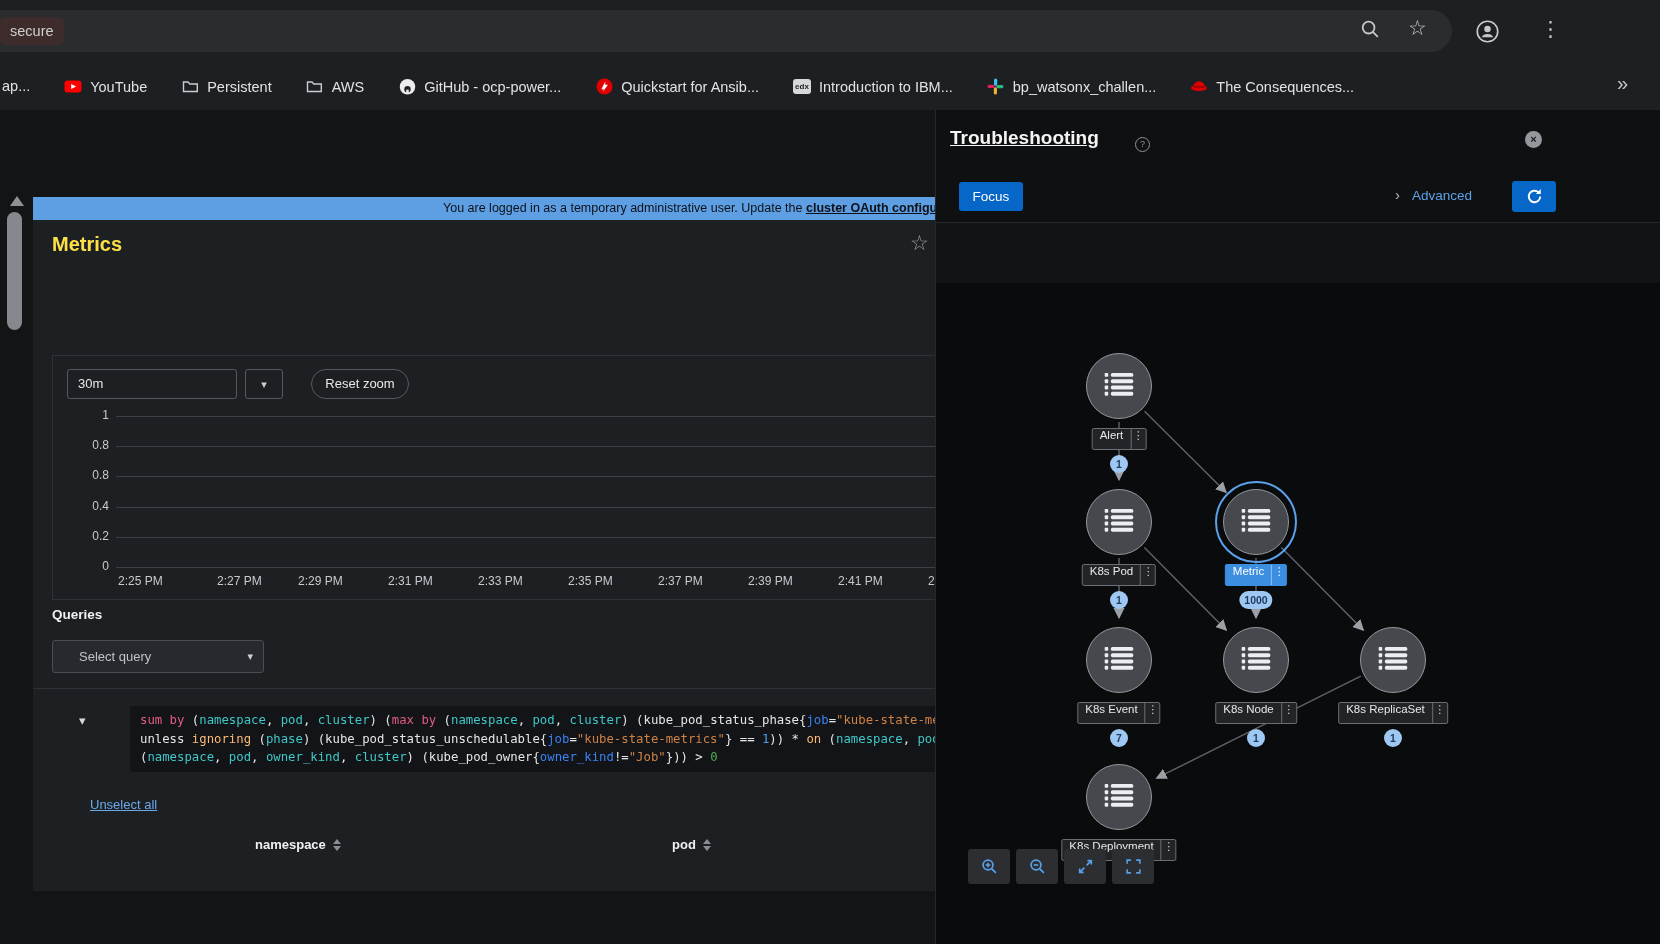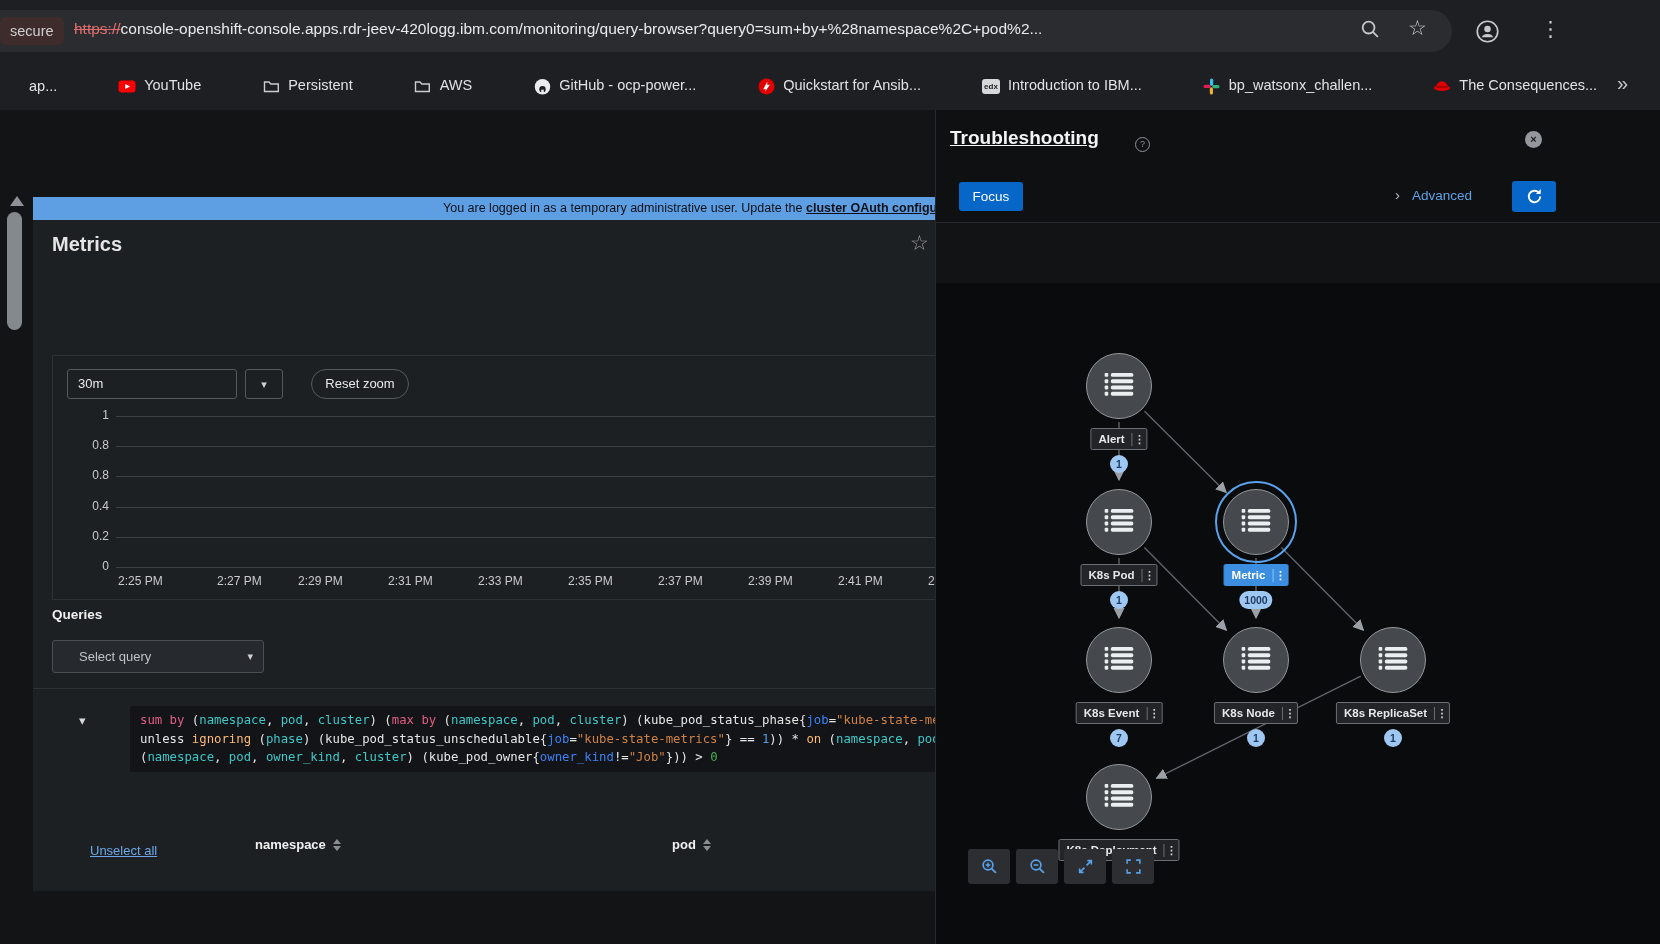--- a/index.html
+++ b/index.html
@@ -13,55 +13,55 @@
   #url-text { position:absolute; left:74px; top:20px; font-size:15.5px; white-space:nowrap; max-width:1270px; overflow:hidden; }
   .url-strike { color:#e06e6e; text-decoration:line-through; }
   .url-rest { color:#e8eaed; }
   .chrome-icon { position:absolute; top:19px; }
   #star-icon { color:#c6c9cc; font-size:21px; top:16px; }
   #kebab-icon { color:#c6c9cc; font-size:21px; top:17px; }
 
   
   #bookmarks-bar { position:absolute; left:0; top:62px; width:1660px; height:48px; background:#1e1f22; z-index:40; }
   #bookmarks-list { position:absolute; left:0; top:0; height:48px; display:flex; align-items:center; gap:34px; padding-left:2px; }
-  .bm-item { display:flex; align-items:flex-start; gap:8px; color:#e2e2e4; font-size:14.5px; white-space:nowrap; cursor:pointer;margin-left:27px; }
+  .bm-item { display:flex; align-items:flex-end; gap:8px; color:#e2e2e4; font-size:14.5px; white-space:nowrap; cursor:pointer; }
   .bm-icon { display:flex; width:18px; height:18px; align-items:center; justify-content:center; }
   #bm-overflow { position:absolute; right:32px; top:10px; color:#c6c9cc; font-size:20px; }
   .edx-chip { width:29px; height:15px; background:#d6d8da; border-radius:3px; display:flex; align-items:center; justify-content:center; font-size:8px; font-weight:bold; color:#1f1f1f; }
 
   
   #console { position:absolute; left:0; top:110px; width:1660px; height:834px; background:#131416; z-index:1; }
   #scroll-up { position:absolute; left:10px; top:86px; width:0; height:0; border-left:7px solid transparent; border-right:7px solid transparent; border-bottom:10px solid #8e9296; }
   #scroll-thumb { position:absolute; left:7px; top:102px; width:15px; height:118px; background:#85888c; border-radius:7.5px; }
 
   #card { position:absolute; left:33px; top:87px; width:1627px; height:694px; background:#1d2023; }
   #banner { position:absolute; left:0; top:0; width:1627px; height:23px; background:#5e9fe4; overflow:hidden; }
   #banner-text { position:absolute; left:410px; top:4px; font-size:12.5px; color:#0d1117; white-space:nowrap; }
   #banner-link { text-decoration:underline; font-weight:bold; color:#0d1117; cursor:pointer; }
-  #metrics-title { position:absolute; left:19px; top:36px; font-size:20px; font-weight:bold; color:#e5e5e5; }
+  #metrics-title { position:absolute; left:19px; top:36px; font-size:20px; font-weight:bold; color:#fde047; }
   #fav-star { position:absolute; left:877px; top:34px; font-size:21px; color:#9a9a9a; cursor:pointer; }
 
   #chart-box { position:absolute; left:19px; top:158px; width:1590px; height:245px; border:1px solid #2e3135; }
   #range-select { position:absolute; left:14px; top:13px; width:170px; height:30px; border:1px solid #55585c; border-radius:3px; color:#e8e8e8; font-size:13px; line-height:28px; padding-left:10px; cursor:pointer; }
   #range-caret { position:absolute; left:192px; top:13px; width:38px; height:30px; border:1px solid #55585c; border-radius:3px; color:#d0d0d0; font-size:11px; text-align:center; line-height:28px; cursor:pointer; }
   #reset-zoom { position:absolute; left:258px; top:13px; width:98px; height:30px; border:1px solid #55585c; border-radius:15px; color:#e8e8e8; font-size:13px; text-align:center; line-height:28px; cursor:pointer; background:transparent; }
   #plot { position:absolute; left:8px; top:48px; right:8px; height:190px; }
   .ytick { position:absolute; left:0; width:48px; text-align:right; font-size:12px; color:#c8cacd; }
   .gridline { position:absolute; left:55px; right:0; height:1px; background:#3c4044; }
   .xtick { position:absolute; top:170px; font-size:12px; color:#c8cacd; white-space:nowrap; }
 
   #queries-heading { position:absolute; left:19px; top:410px; font-size:13.5px; font-weight:bold; color:#f0f0f0; }
   #query-select { position:absolute; left:19px; top:443px; width:212px; height:33px; background:#26292d; border:1px solid #4b4e52; border-radius:3px; color:#c0c3c6; font-size:13px; line-height:31px; padding:0 26px; cursor:pointer; }
   #query-select .sel-caret { position:absolute; right:10px; top:0; font-size:11px; color:#d0d0d0; }
   #qdivider { position:absolute; left:0; top:491px; width:1627px; height:1px; background:#2e3135; }
   #qtoggle { position:absolute; left:46px; top:516px; font-size:13px; color:#d8d8d8; cursor:pointer; }
   #qcode { position:absolute; left:97px; top:509px; width:1520px; height:66px; background:#121417; border-radius:3px; padding:5px 10px; font-family:"DejaVu Sans Mono", monospace; font-size:12.3px; line-height:18.5px; white-space:nowrap; overflow:hidden; cursor:text; }
   .q-p{color:#e6e6e6} .q-k{color:#e25d83} .q-l{color:#3fc8c8} .q-a{color:#3b82f6}
   .q-s{color:#cf8243} .q-f{color:#fdba74} .q-n{color:#4d9fea} .q-g{color:#4fae54}
-  #unselect-all { position:absolute; left:57px; top:600px; font-size:13px; color:#6ea7e8; text-decoration:underline; cursor:pointer;margin-top:46px; }
+  #unselect-all { position:absolute; left:57px; top:600px; font-size:13px; color:#6ea7e8; text-decoration:underline; cursor:pointer; }
   .thead { position:absolute; top:640px; font-size:13px; font-weight:bold; color:#f0f0f0; display:flex; align-items:center; gap:7px; cursor:pointer; }
   #th-namespace { left:222px; }
   #th-pod { left:639px; }
   .sort-icon { display:inline-flex; flex-direction:column; gap:2px; }
   .sort-icon i { width:0; height:0; border-left:4px solid transparent; border-right:4px solid transparent; display:block; }
   .sort-icon .up { border-bottom:5px solid #8a8e92; }
   .sort-icon .dn { border-top:5px solid #8a8e92; }
 
   
   #panel { position:absolute; left:935px; top:110px; width:725px; height:834px; background:#0f1012; border-left:1px solid #26282b; z-index:30; }
@@ -73,42 +73,39 @@
   #advanced-link { position:absolute; left:476px; top:78px; color:#5ea2e8; font-size:13.5px; cursor:pointer; }
   #sync-btn { position:absolute; left:576px; top:71px; width:44px; height:31px; background:#0667c9; border:none; border-radius:3px; cursor:pointer; display:flex; align-items:center; justify-content:center; }
   .pdiv { position:absolute; left:0; width:725px; height:1px; background:#26292c; }
   #p-midstrip { position:absolute; left:0; top:113px; width:725px; height:60px; background:#121315; }
 
   #graph { position:absolute; left:0; top:173px; width:725px; height:661px; background:#0a0b0c; overflow:hidden; }
   #graph-edges { position:absolute; left:0; top:0; z-index:1; }
   .gnode { position:absolute; width:66px; height:66px; z-index:2; }
   .gnode .circle { width:66px; height:66px; border-radius:50%; background:#45484c; border:1.5px solid #94989c; display:flex; align-items:center; justify-content:center; cursor:pointer; }
   .gnode.sel::before { content:""; position:absolute; left:-8px; top:-8px; right:-8px; bottom:-8px; border:2px solid #5aa2ec; border-radius:50%; }
-  .gpill { position:absolute; left:50%; top:75px; transform:translateX(-50%); height:22px; display:flex; align-items:center; background:#222427; border:1px solid #6b6f73; border-radius:2px; white-space:nowrap; z-index:3; cursor:pointer;font-weight:bold; }
+  .gpill { position:absolute; left:50%; top:75px; transform:translateX(-50%); height:22px; display:flex; background:#222427; border:1px solid #6b6f73; border-radius:2px; white-space:nowrap; z-index:3; cursor:pointer; }
   .gpill .lbl { padding:0 7px; font-size:11.5px; color:#e6e8ea; }
   .gpill .keb { width:15px; text-align:center; border-left:1px solid #6b6f73; color:#d4d7da; font-size:11px; cursor:pointer; }
   .gpill.sel { background:#3c8fe0; border-color:#3c8fe0; }
   .gpill.sel .lbl { color:#fff; }
   .gpill.sel .keb { border-left-color:rgba(255,255,255,.45); color:#fff; }
   .gbadge { position:absolute; left:50%; top:102px; transform:translateX(-50%); min-width:18px; height:18px; border-radius:9px; background:#9ec7f2; color:#1d3a5f; font-size:10.5px; font-weight:bold; display:flex; align-items:center; justify-content:center; padding:0 5px; z-index:3; }
   #graph-toolbar { position:absolute; left:32px; top:566px; display:flex; gap:6px; z-index:6; }
   .gt-btn { width:42px; height:35px; background:#2c2e31; border:none; border-radius:3px; display:flex; align-items:center; justify-content:center; cursor:pointer; }
 </style>
 </head>
 <body>
 
 <div id="root">
 
   <div id="chrome-top">
     <div id="url-pill"></div>
     <div id="sec-chip">
       <span>secure</span>
-    </div>
-    <div id="url-text">
-      <span class="url-strike">https://</span><span class="url-rest">console-openshift-console.apps.rdr-jeev-420logg.ibm.com/monitoring/query-browser?query0=sum+by+%28namespace%2C+pod%2...</span>
     </div>
     <span class="chrome-icon" style="left:1360px;">
       <svg width="21" height="21" viewBox="0 0 20 20">
           <circle cx="8.2" cy="8.2" r="5.6" fill="none" stroke="#c6c9cc" stroke-width="1.7"></circle>
           <line x1="12.4" y1="12.4" x2="17" y2="17" stroke="#c6c9cc" stroke-width="1.7"></line>
         </svg>
     </span>
     <span class="chrome-icon" id="star-icon" style="left:1408px;">☆</span>
     <span class="chrome-icon" style="left:1476px;top:20px;">
       <svg width="23" height="23" viewBox="0 0 22 22">

